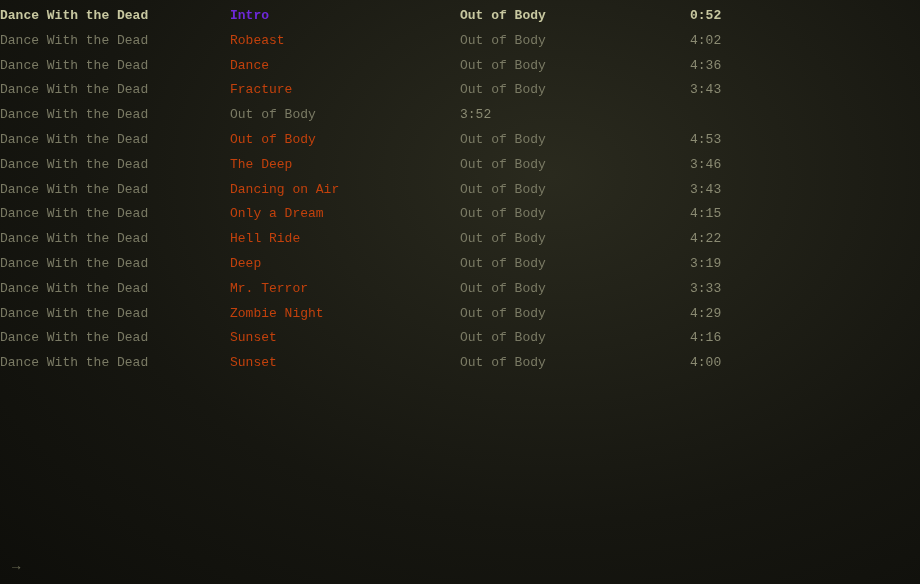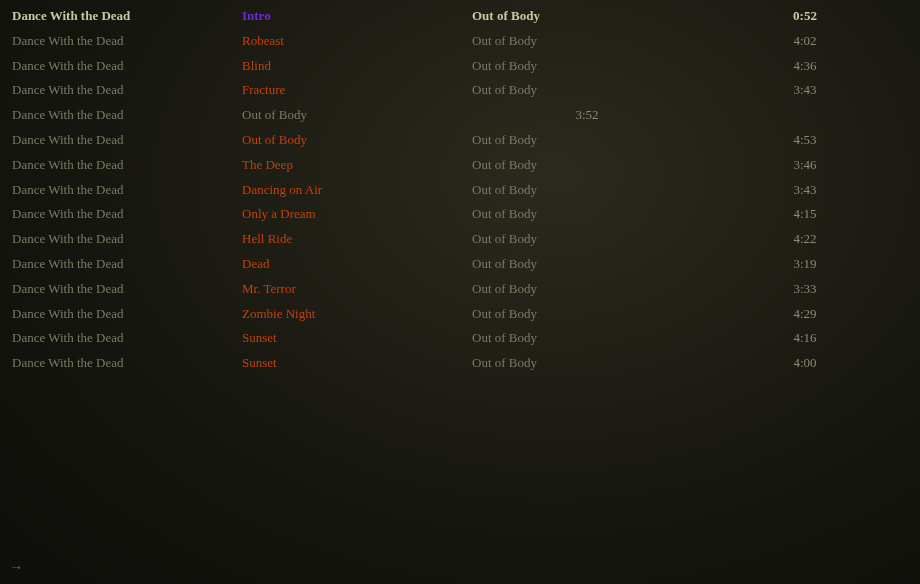--- a/index.html
+++ b/index.html
@@ -17,36 +17,35 @@
     }
 
     .track-list {
       width: 100%;
       padding: 4px 0;
     }
 
     .track-row {
       display: grid;
       grid-template-columns: 230px 230px 230px 1fr;
-      padding: 2px 12px;
+      padding: 2px 0;
       line-height: 1.6;
-      font-family: Liberation Serif, serif;
     }
 
     .track-row.header {
       color: #c8c8a0;
       font-weight: bold;
       padding-bottom: 2px;
     }
 
     .col-artist { color: #7a7a64; }
     .col-title  { color: #c2410c; }
     .col-album  { color: #7a7a64; }
     .col-duration {
-      text-align: center;
+      text-align: left;
       color: #8a8a72;
     }
 
     .track-row.header .col-artist { color: #c8c8a0; }
     .track-row.header .col-title  { color: #6d28d9; }
     .track-row.header .col-album  { color: #c8c8a0; }
     .track-row.header .col-duration { color: #c8c8a0; }
 
     .bottom-arrow {
       position: absolute;
@@ -68,21 +67,21 @@
     <span class="col-duration">0:52</span>
   </div>
 <div class="track-row">
       <span class="col-artist">Dance With the Dead</span>
       <span class="col-title">Robeast</span>
       <span class="col-album">Out of Body</span>
       <span class="col-duration">4:02</span>
     </div>
     <div class="track-row">
       <span class="col-artist">Dance With the Dead</span>
-      <span class="col-title">Blind</span>
+      <span class="col-title">Dance</span>
       <span class="col-album">Out of Body</span>
       <span class="col-duration">4:36</span>
     </div>
     <div class="track-row">
       <span class="col-artist">Dance With the Dead</span>
       <span class="col-title">Fracture</span>
       <span class="col-album">Out of Body</span>
       <span class="col-duration">3:43</span>
     </div>
     <div class="track-row">
@@ -115,21 +114,21 @@
       <span class="col-duration">4:15</span>
     </div>
     <div class="track-row">
       <span class="col-artist">Dance With the Dead</span>
       <span class="col-title">Hell Ride</span>
       <span class="col-album">Out of Body</span>
       <span class="col-duration">4:22</span>
     </div>
     <div class="track-row">
       <span class="col-artist">Dance With the Dead</span>
-      <span class="col-title">Dead</span>
+      <span class="col-title">Deep</span>
       <span class="col-album">Out of Body</span>
       <span class="col-duration">3:19</span>
     </div>
     <div class="track-row">
       <span class="col-artist">Dance With the Dead</span>
       <span class="col-title">Mr. Terror</span>
       <span class="col-album">Out of Body</span>
       <span class="col-duration">3:33</span>
     </div>
     <div class="track-row">

